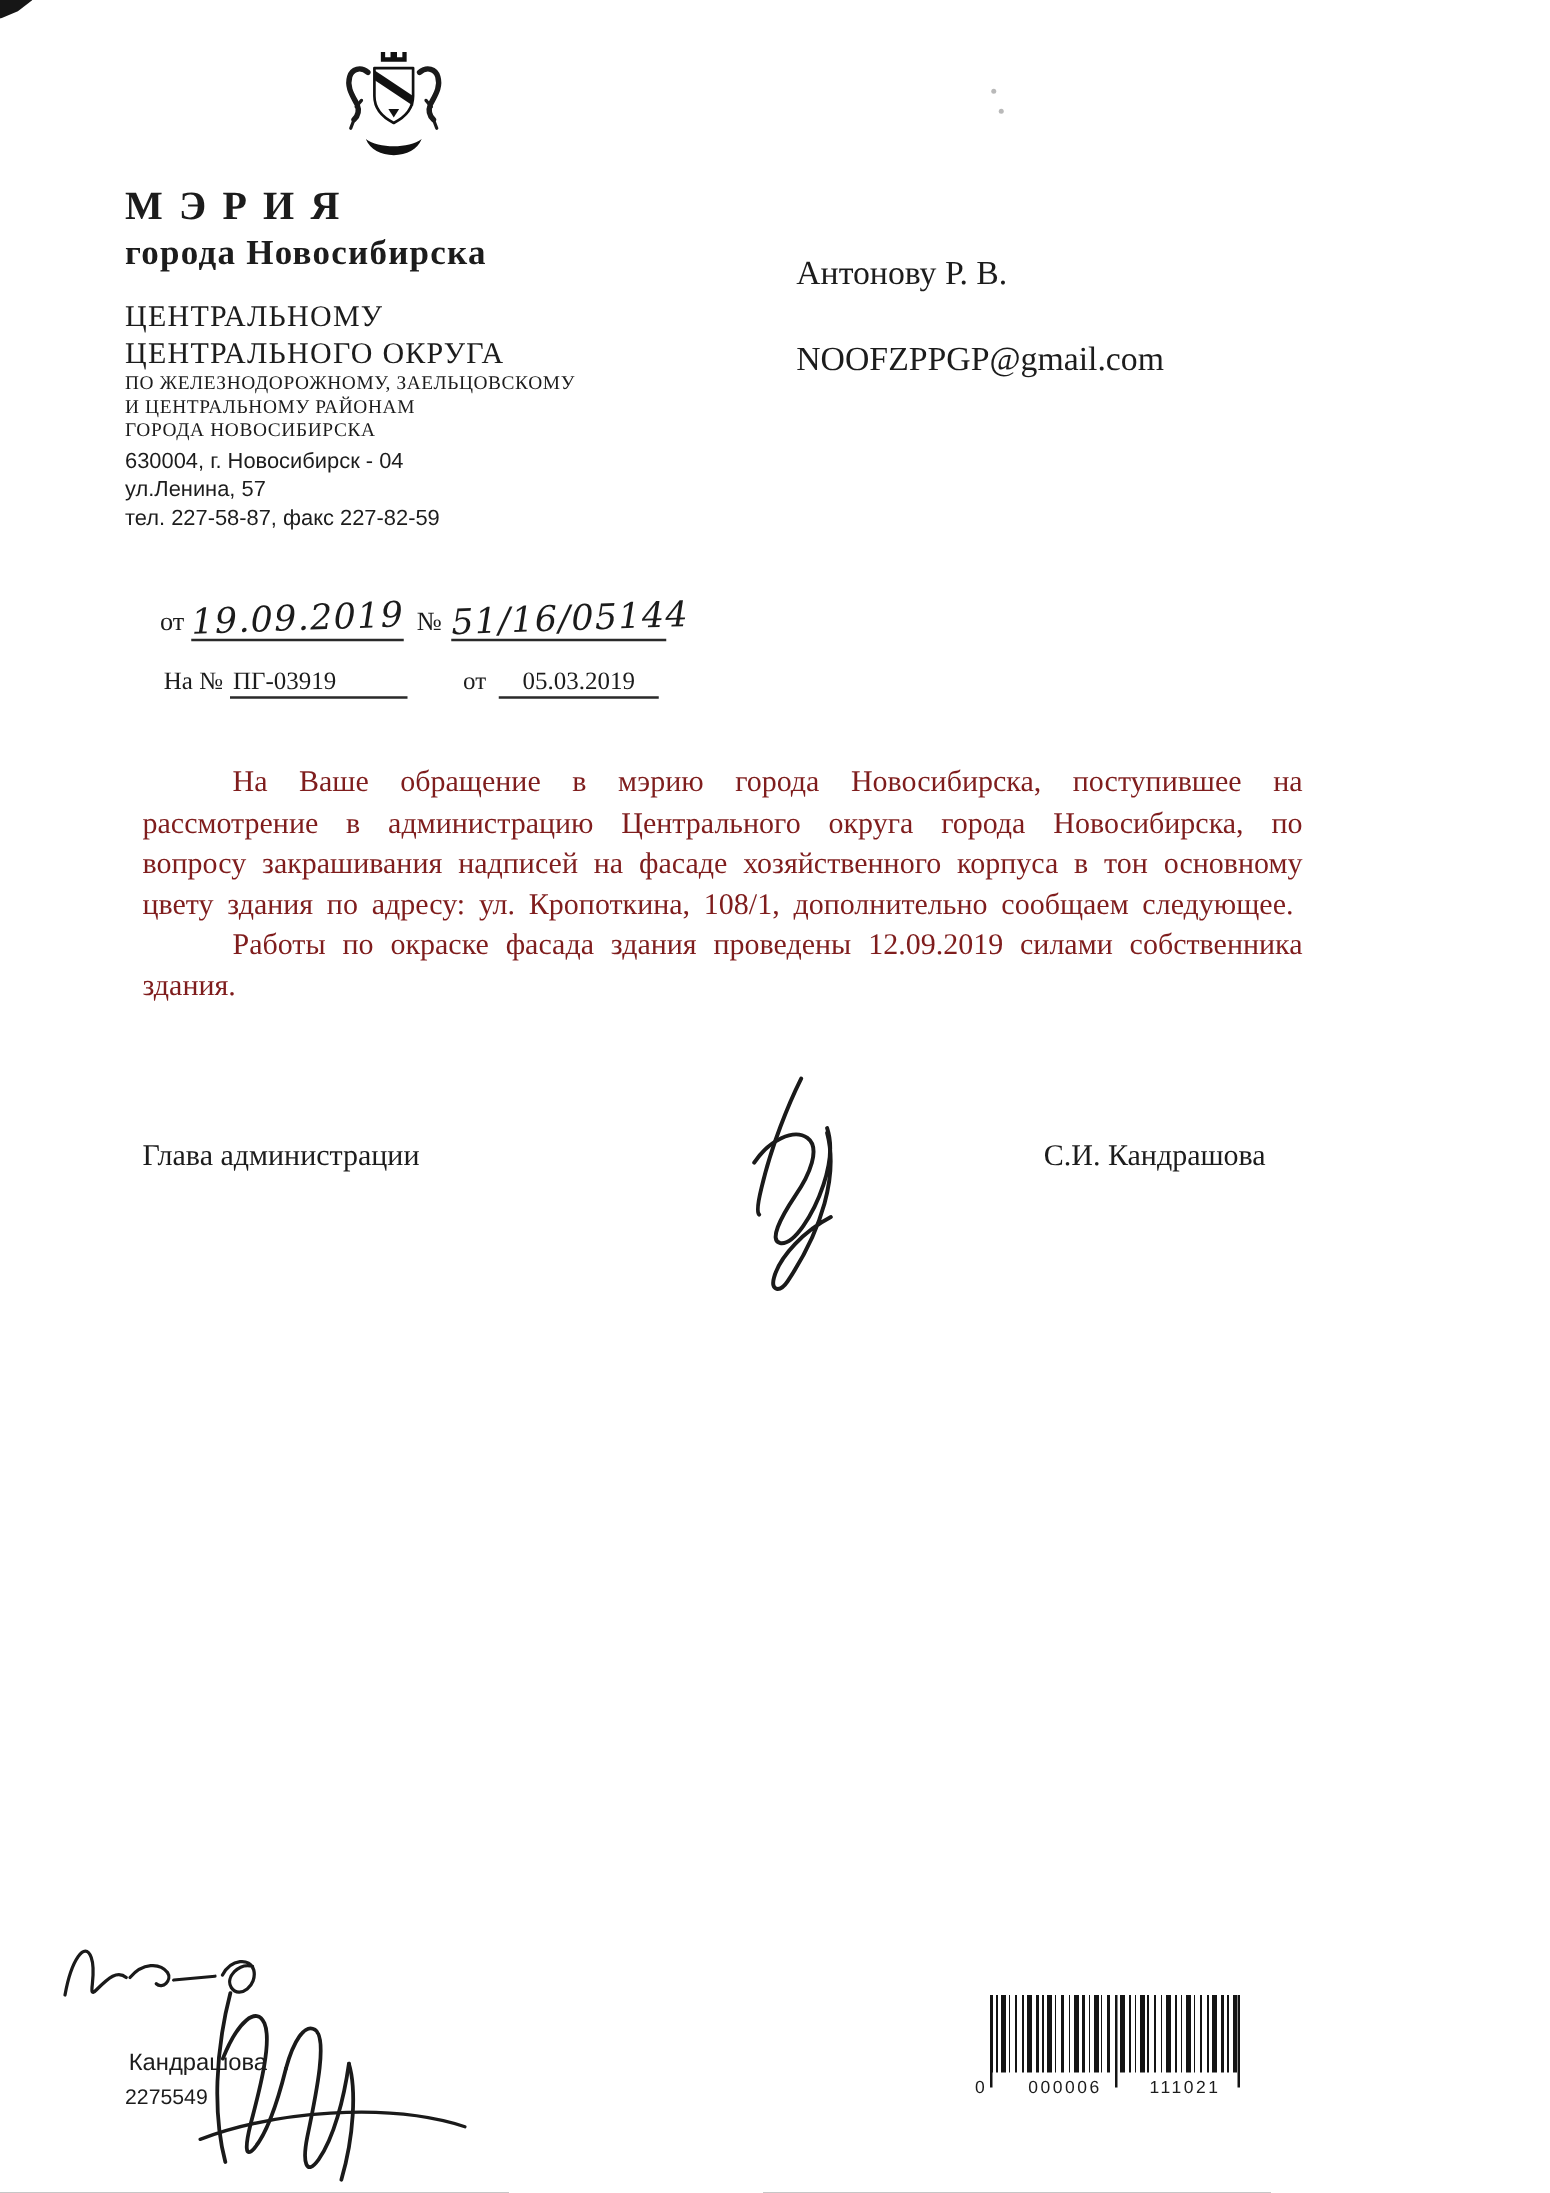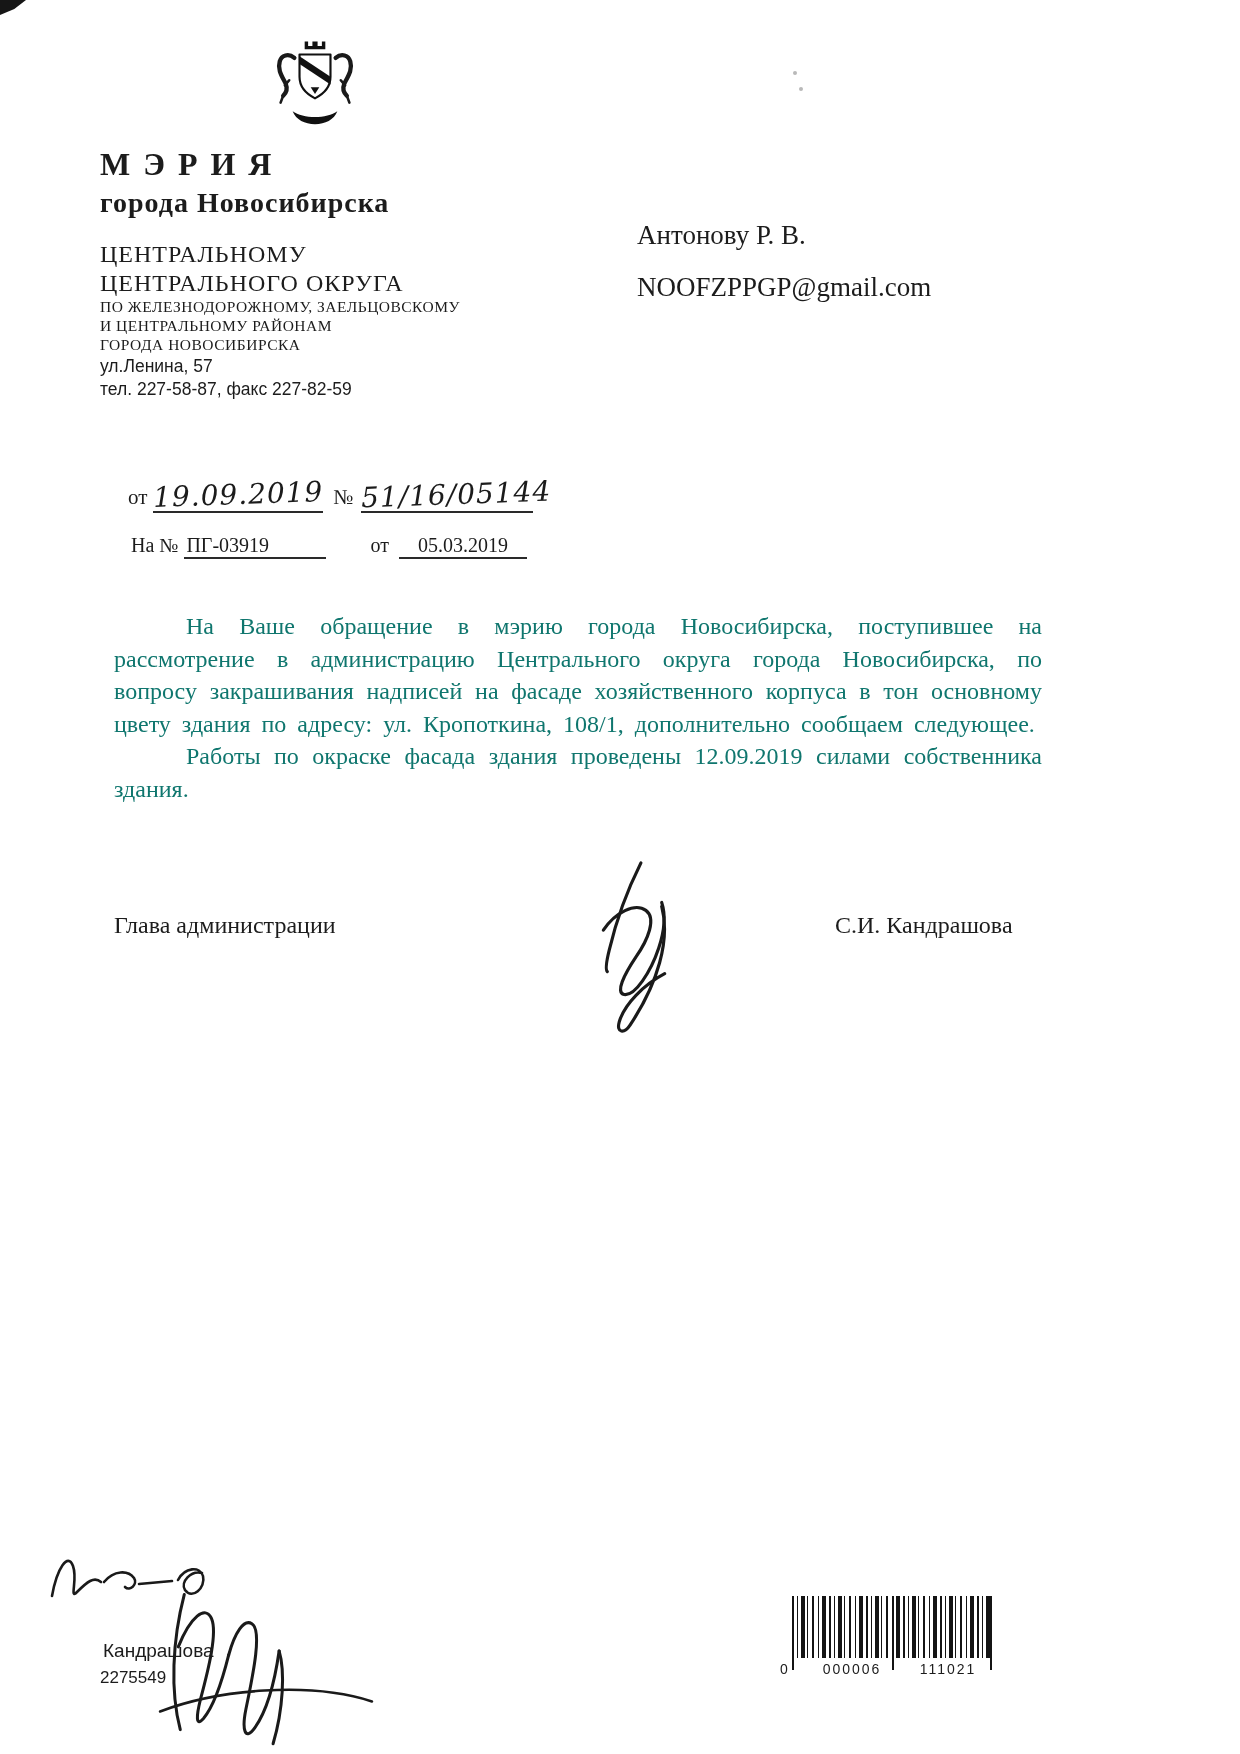--- a/index.html
+++ b/index.html
@@ -28,25 +28,25 @@
   }
   .u  { display:inline-block; border-bottom:2px solid #2a2a2a; text-align:center; }
   .u-date  { width:170px; margin:0 10px 0 6px; }
   .u-num   { width:172px; margin-left:8px; }
   .reply-row { left:131px; top:534px; width:430px; font-size:20px; white-space:nowrap; }
   .u-print { font-size:20px; }
   .u-replyno { width:140px; margin-left:6px; text-align:left; padding-left:2px; }
   .u-replydate { width:128px; margin-left:10px; }
   .reply-ot { margin-left:44px; }
   
-  .recipient-name  { left:637px; top:203px; font-size:27px;margin-top:17px; }
+  .recipient-name  { left:637px; top:203px; font-size:27px; }
   .recipient-email { left:637px; top:272px; font-size:27px; }
   
   .body-text { left:114px; top:610px; width:928px; font-size:24px;
-               line-height:32.6px; text-align:justify; word-spacing:5px; color:#0f766e; }
+               line-height:32.6px; text-align:justify; word-spacing:5px; color:#7f1d1d; }
   .body-text p { margin:0; text-indent:72px; }
   
   .sign-title { left:114px; top:912px; font-size:24px; }
   .sign-name  { left:835px; top:912px; font-size:24px; }
   .sig-main { left:546px; top:855px; width:178px; height:178px; }
   
   .sig-exec1 { left:44px;  top:1524px; width:190px; height:110px; }
   .sig-exec2 { left:148px; top:1560px; width:232px; height:192px; }
   .executor-name  { left:103px; top:1640px; font-family:"Liberation Sans", sans-serif; font-size:19px; }
   .executor-phone { left:100px; top:1668px; font-family:"Liberation Sans", sans-serif; font-size:17px; }
@@ -93,20 +93,21 @@
       <path d="M87 68 l3 8 M80 50 l5 6" style="stroke-width:3"></path>
       <path d="M24 86 c12 9 40 9 52 0 c-4 10 -14 15 -26 15 c-12 0 -22 -5 -26 -15 z" style="fill:#111;stroke:none"></path>
     </svg>
     <div class="org1">МЭРИЯ</div>
     <div class="org2">города Новосибирска</div>
     <div class="dept dept-first">ЦЕНТРАЛЬНОМУ</div>
     <div class="dept">ЦЕНТРАЛЬНОГО ОКРУГА</div>
     <div class="sub">ПО ЖЕЛЕЗНОДОРОЖНОМУ, ЗАЕЛЬЦОВСКОМУ</div>
     <div class="sub">И ЦЕНТРАЛЬНОМУ РАЙОНАМ</div>
     <div class="sub">ГОРОДА НОВОСИБИРСКА</div>
+    <div class="addr addr-first">630004, г. Новосибирск - 04</div>
     <div class="addr">ул.Ленина, 57</div>
     <div class="addr">тел. 227-58-87, факс 227-82-59</div>
   </div>
 
   <div class="abs ref-row">
     <span>от</span><span class="u u-date"><span class="hw">19.09.2019</span></span><span>№</span><span class="u u-num"><span class="hw">51/16/05144</span></span>
   </div>
 
   <div class="abs reply-row">
     <span>На</span>

